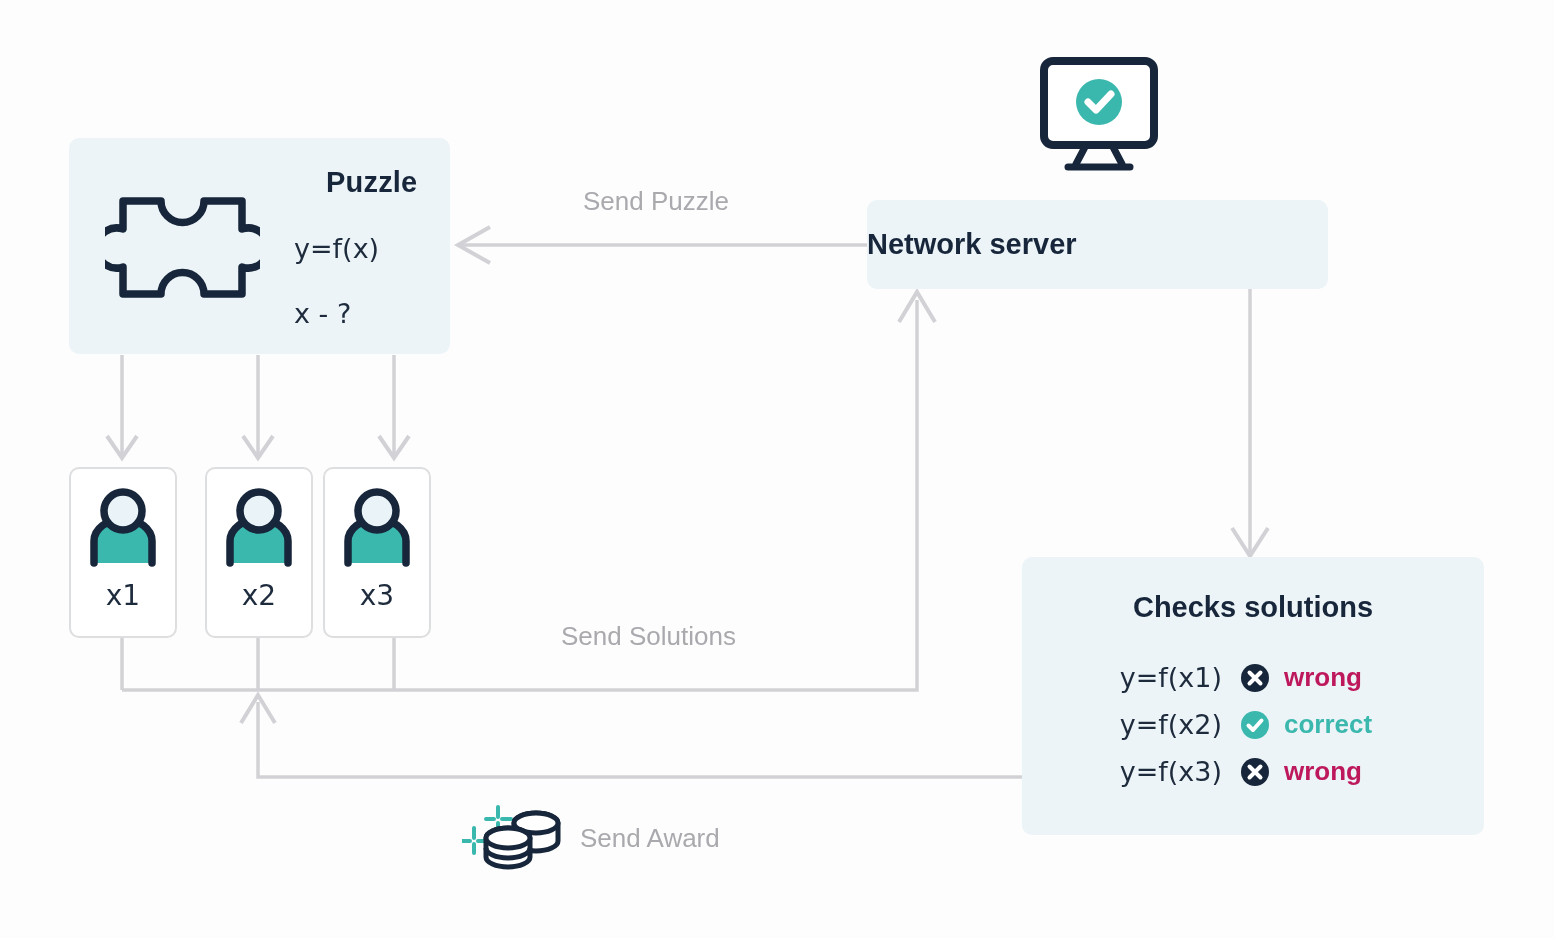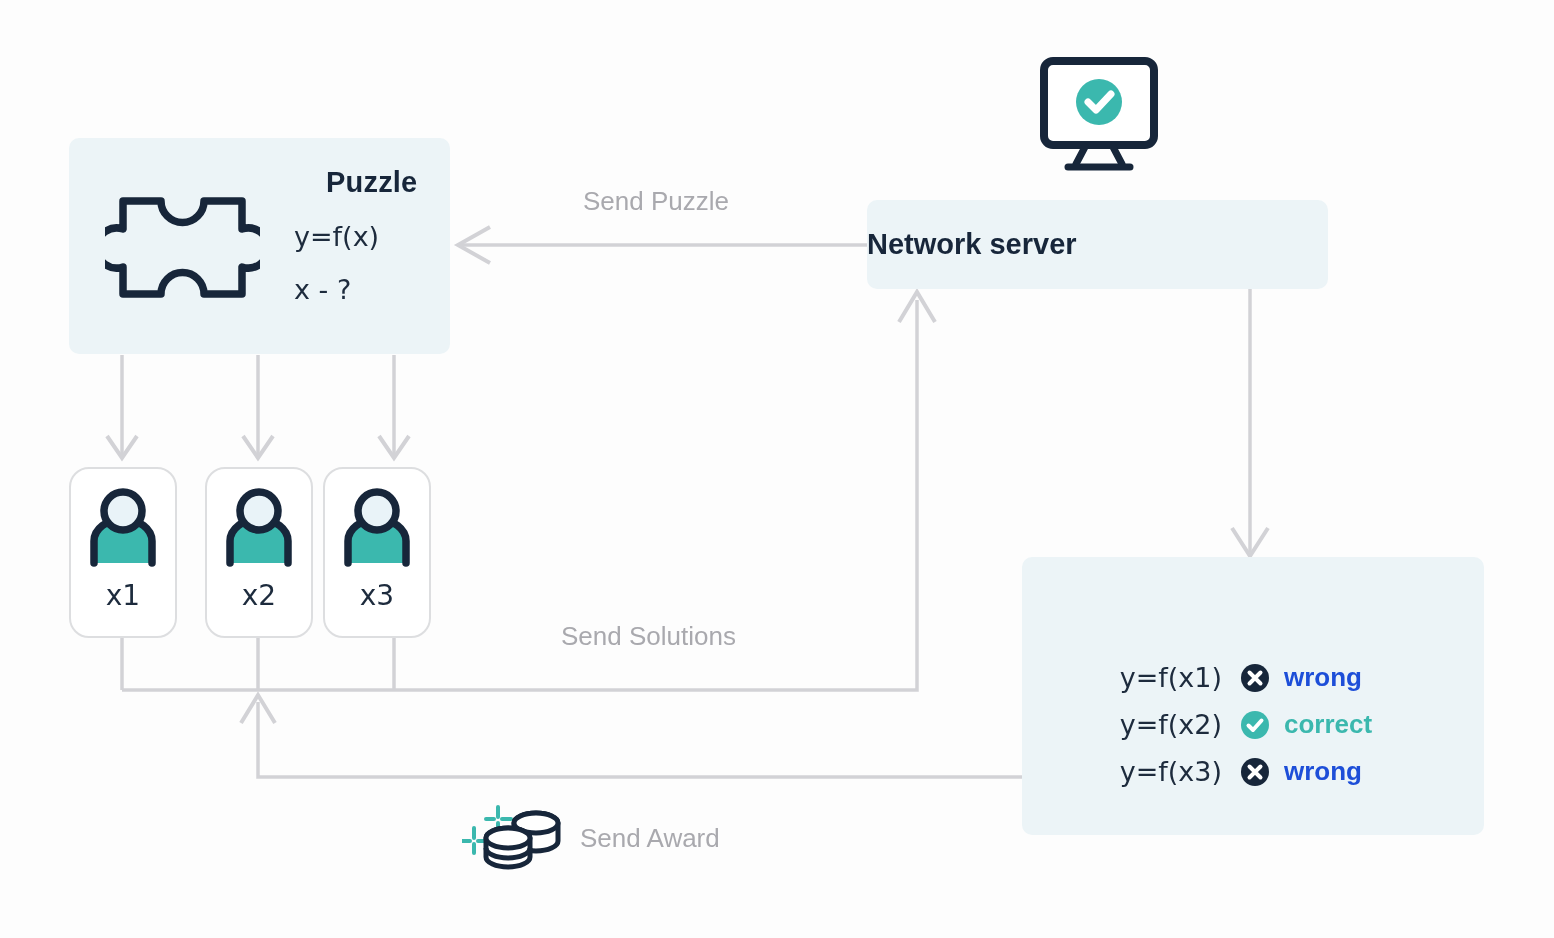--- a/index.html
+++ b/index.html
@@ -58,21 +58,21 @@
   #puzzle-title {
     font-size: 29px;
     font-weight: bold;
     color: #17263a;
     letter-spacing: 0.2px;
     margin-left: 32px;
   }
   .puzzle-line {
     font-size: 27px;
     color: #1d2b3d;
-    margin-top: 22px;
+    margin-top: 34px;
     font-family: "DejaVu Sans", sans-serif;
   }
 
   
   #server-box {
     left: 867px;
     top: 200px;
     width: 461px;
     height: 89px;
     display: flex;
@@ -91,21 +91,21 @@
     height: 117px;
   }
 
   
   .user-card {
     width: 108px;
     height: 171px;
     top: 467px;
     background: #ffffff;
     border: 2px solid #dddee0;
-    border-radius: 20px;
+    border-radius: 10px;
     padding-left: 40px;
   }
   #user-card-0 { left: 69px; }
   #user-card-1 { left: 205px; }
   #user-card-2 { left: 323px; }
   .user-icon {
     position: absolute;
     left: 50%;
     transform: translateX(-50%);
     top: 16px;
@@ -161,21 +161,21 @@
     width: 30px;
     height: 30px;
     margin-left: 18px;
     margin-right: 14px;
     flex: none;
   }
   .check-status {
     font-size: 26px;
     font-weight: bold;
   }
-  .status-wrong { color: #1d4ed8; }
+  .status-wrong { color: #be185d; }
   .status-correct { color: #3bb8ae; }
 
   
   .edge-label {
     position: absolute;
     font-size: 26px;
     color: #a9a9ae;
     white-space: nowrap;
   }
   #label-send-puzzle { left: 583px; top: 186px; }
@@ -272,20 +272,21 @@
   <div class="node user-card" id="user-card-2">
     <svg class="user-icon" viewBox="0 0 74 82">
       <path d="M 8 78 L 8 56 A 29 22 0 0 1 66 56 L 66 78 Z" fill="#3bb8ae"></path>
       <path d="M 8 78 L 8 56 A 29 22 0 0 1 66 56 L 66 78" fill="none" stroke="#17263a" stroke-width="7.5" stroke-linecap="round" stroke-linejoin="round"></path>
       <circle cx="37" cy="26" r="19" fill="#e9f3f8" stroke="#17263a" stroke-width="7.5"></circle>
     </svg>
     <div class="user-label">x3</div>
   </div>
 
   <div class="node panel" id="checks-box">
+    <div id="checks-title">Checks solutions</div>
     <div id="checks-rows">
 
       <div class="check-row">
         <span class="check-expr">y=f(x1)</span>
         <svg class="check-badge" viewBox="0 0 30 30">
           <circle cx="15" cy="15" r="14" fill="#17263a"></circle>
           <path d="M 9.5 9.5 L 20.5 20.5 M 20.5 9.5 L 9.5 20.5" stroke="#ffffff" stroke-width="4" stroke-linecap="round"></path>
         </svg>
         <span class="check-status status-wrong">wrong</span>
       </div>

